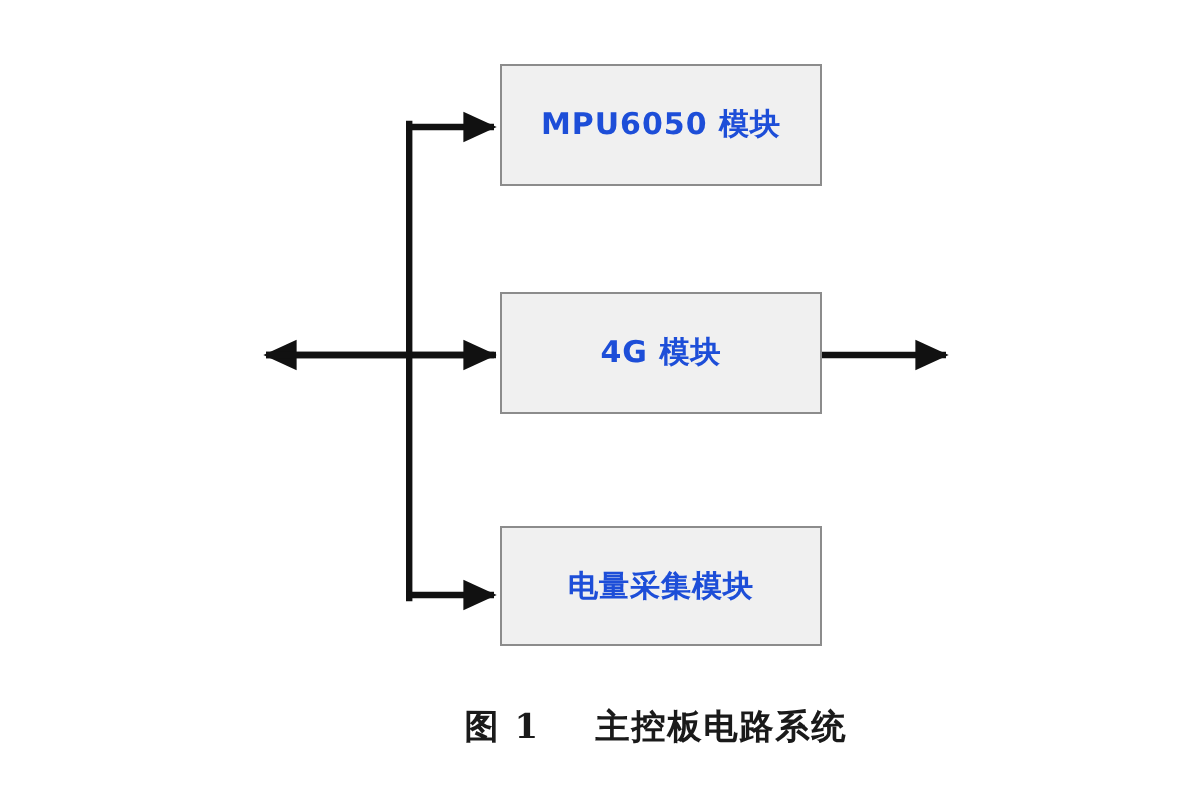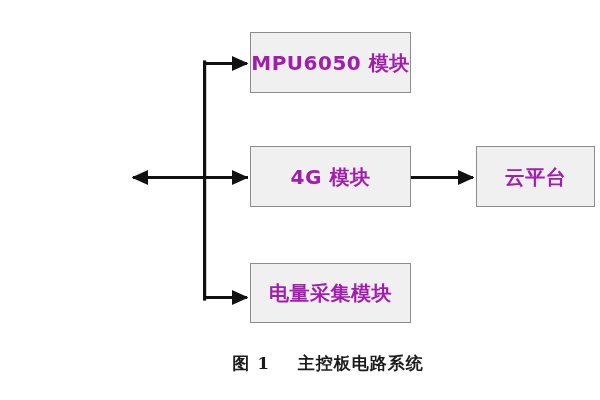--- a/index.html
+++ b/index.html
@@ -23,26 +23,26 @@
     box-sizing: border-box;
     background: #f0f0f0;
     border: 1px solid #8c8c8c;
     display: flex;
     align-items: center;
     justify-content: center;
     color: #111111;
   }
   .node-label {
     font-family: "DejaVu Sans", "Liberation Sans", sans-serif;
-    font-size: 20px;
+    font-size: 15px;
     font-weight: 700;
     letter-spacing: 0.5px;
     line-height: 1;
     white-space: nowrap;
-    color: #a21caf;
+    color: #1d4ed8;
   }
   #node-mcu   { left: 25px;  top: 147px; width: 105px; height: 61px; }
   #node-mpu   { left: 250px; top: 32px;  width: 161px; height: 61px; }
   #node-4g    { left: 250px; top: 146px; width: 161px; height: 61px; text-align: right; }
   #node-power { left: 250px; top: 263px; width: 161px; height: 60px; }
   #node-cloud { left: 476px; top: 146px; width: 119px; height: 61px; }
 
   #wire-layer {
     position: absolute;
     left: 0;
@@ -112,19 +112,16 @@
   </div>
 
   <div class="node-box" id="node-4g">
     <span class="node-label">4G 模块</span>
   </div>
 
   <div class="node-box" id="node-power">
     <span class="node-label">电量采集模块</span>
   </div>
 
-  <div class="node-box" id="node-cloud">
-    <span class="node-label">云平台</span>
-  </div>
 
   <div id="figure-caption">图 1    主控板电路系统</div>
 
 </div>
 
 </body></html>

